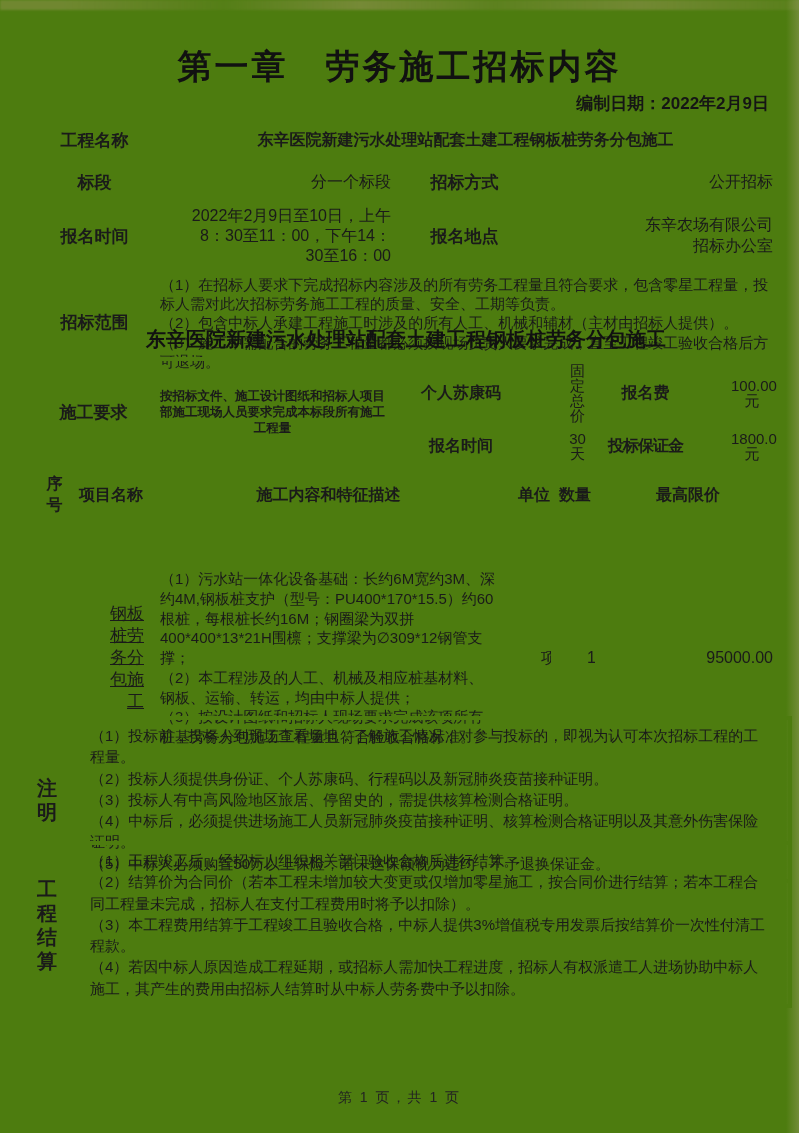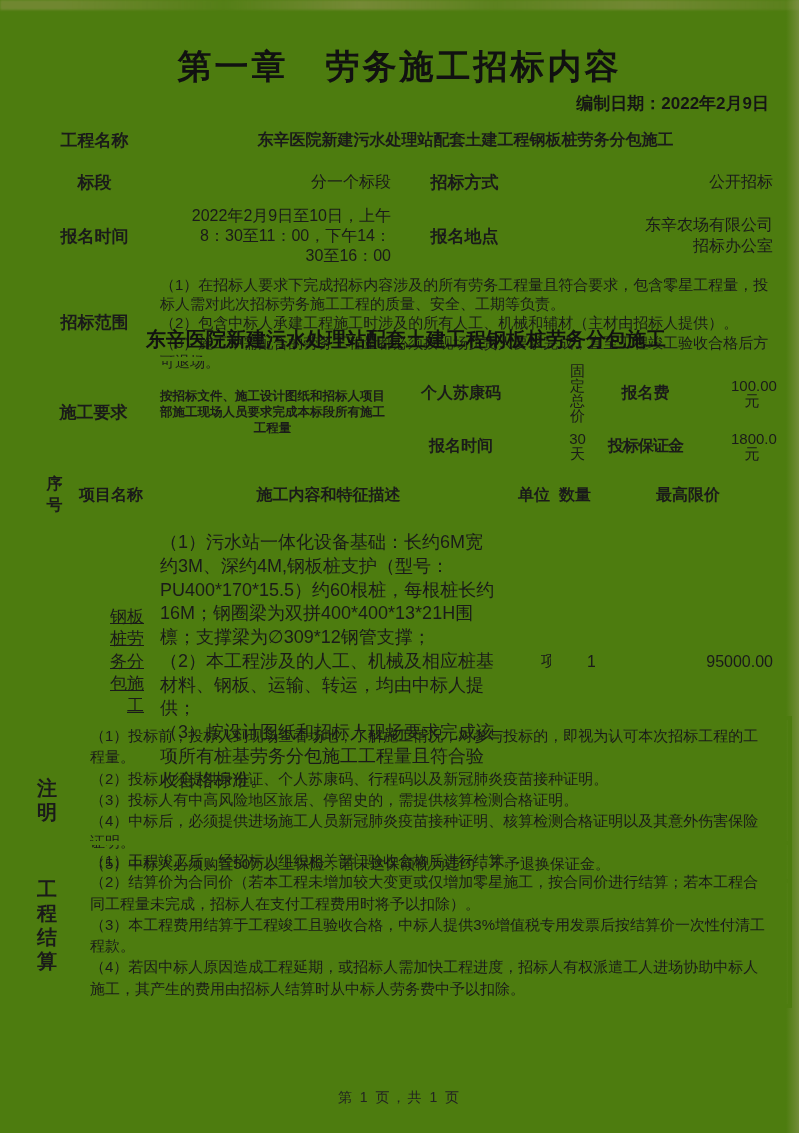--- a/index.html
+++ b/index.html
@@ -46,21 +46,21 @@
   .scope-cell{font-size:15px;line-height:1.28;padding:3px 6px;}
   .section-title{
     position:absolute;top:326px;left:35px;width:742px;
     text-align:center;font-size:20px;font-weight:700;color:#111;
   }
   .tbl-main{position:absolute;top:357px;left:35px;width:742px;}
   .req-desc{font-size:12.5px;line-height:1.3;text-align:center;font-weight:600;padding:7px 3px;}
   .sub-lbl{font-weight:700;font-size:16px;text-align:center;line-height:1;}
   .sub-val{font-size:15px;text-align:center;line-height:1;padding-left:35px;}
   .hdr{font-weight:700;font-size:16px;text-align:center;}
-  .item-desc{font-size:18px;line-height:1.32;padding:4px 8px;}
+  .item-desc{font-size:15px;line-height:1.32;padding:4px 8px;}
   .item-desc div{margin:0;}
   .tbl-notes{position:absolute;top:716px;left:26px;width:762px;}
   .tbl-notes .lbl,.tbl-settle .lbl{font-size:20px;line-height:1.2;padding:4px;}
   .para-cell{font-size:15px;line-height:1.42;padding:5px 22px;}
   .tbl-settle{position:absolute;top:841px;left:26px;width:762px;}
   .footer{
     position:absolute;top:1089px;left:0;width:100%;
     text-align:center;font-size:14px;color:#222;letter-spacing:2px;
   }
 </style>

